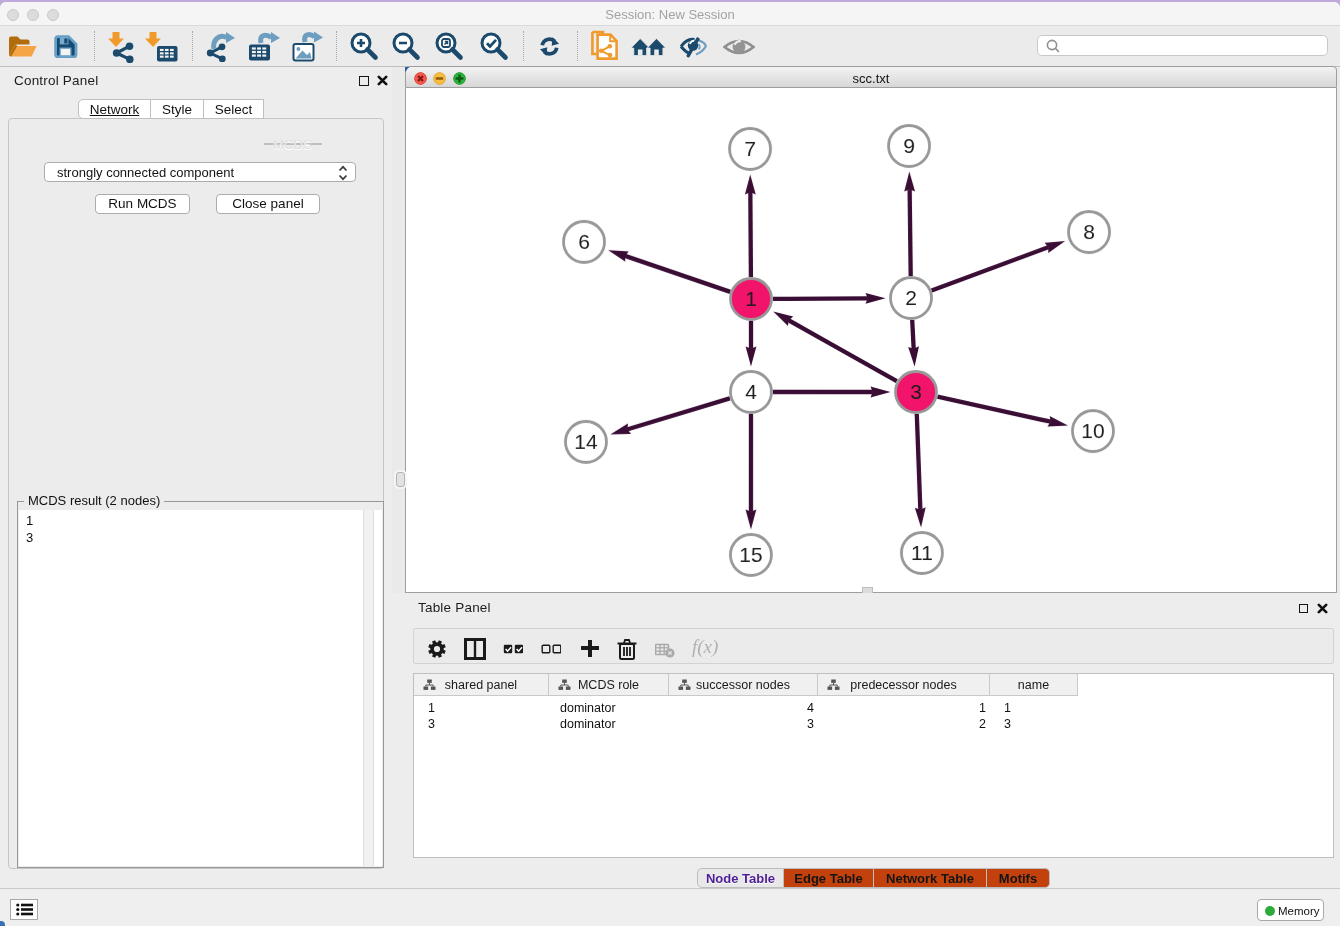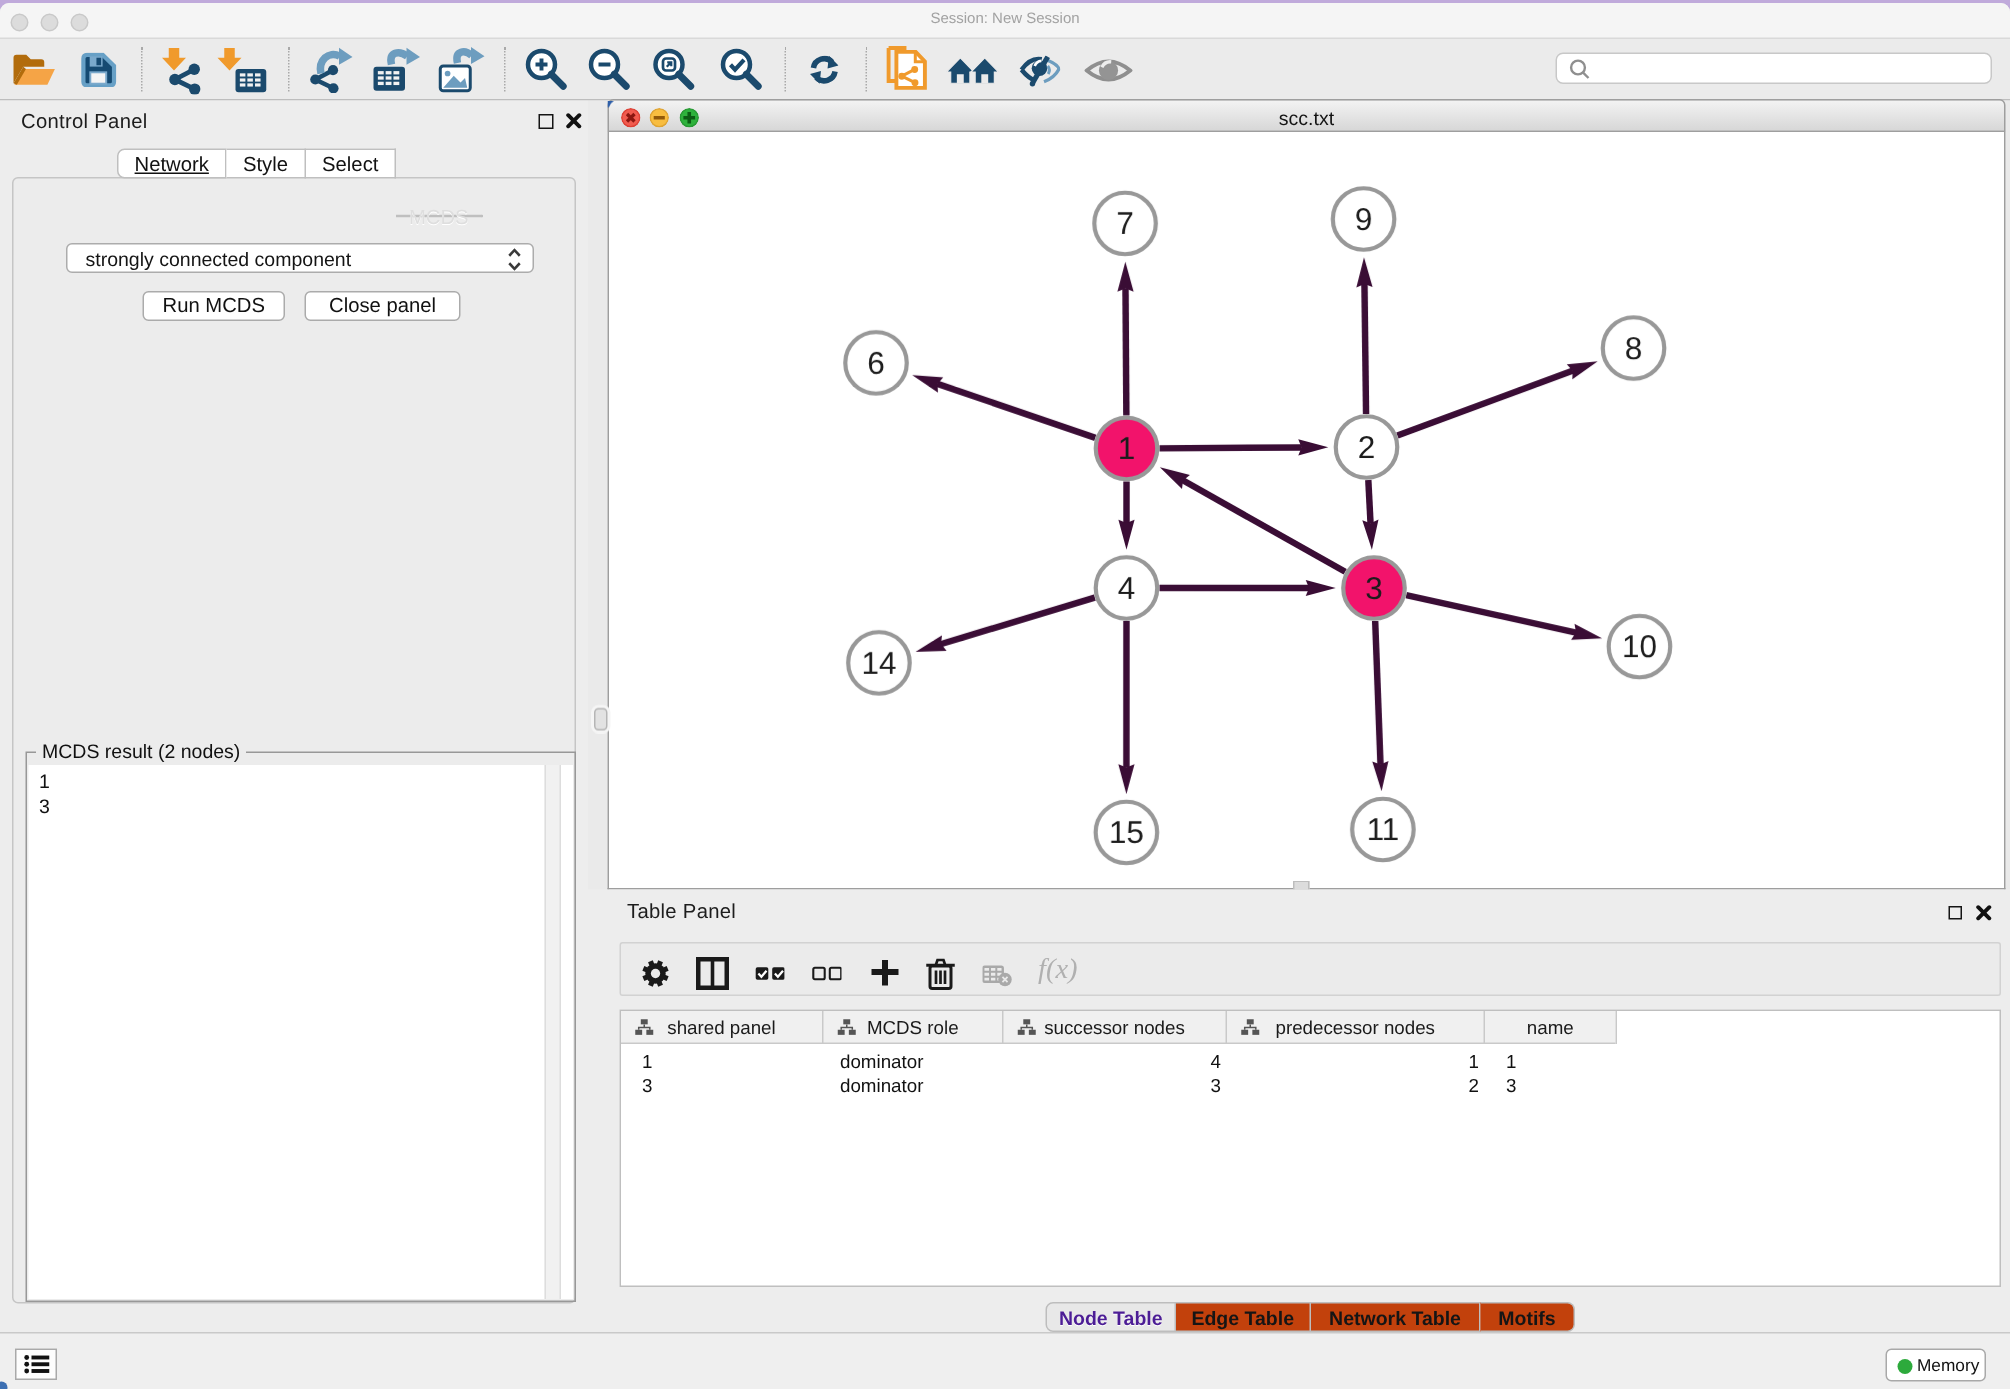--- a/index.html
+++ b/index.html
@@ -1,21 +1,21 @@
 <!DOCTYPE html>
 <html><head>
 <meta charset="utf-8">
 <style>
 * { margin:0; padding:0; box-sizing:border-box; }
 html,body { width:1340px; height:926px; overflow:hidden; }
 body { background:#c0aadb; font-family:"Liberation Sans", sans-serif; position:relative; }
 .abs { position:absolute; }
 #win { position:absolute; left:0; top:2px; right:0; bottom:0; background:#e8e8e8; border-radius:6px 6px 0 0; overflow:hidden; }
 #titlebar { position:absolute; left:0; top:0; width:100%; height:24px; background:#f5f5f5; border-bottom:1px solid #d9d9d9; }
-#titlebar .title { position:absolute; width:100%; text-align:center; top:5px; font-size:10px; color:#a2a2a2; }
+#titlebar .title { position:absolute; width:100%; text-align:center; top:5px; font-size:13px; color:#a2a2a2; }
 .tl { position:absolute; top:7px; width:12px; height:12px; border-radius:50%; background:#dcdcdc; border:1px solid #c9c9c9; }
 #toolbar { position:absolute; left:0; top:24px; width:100%; height:41px; background:#ebebeb; border-bottom:1px solid #bdbdbd; }
 .tsep { position:absolute; top:5px; height:30px; width:1px; border-left:1px dotted #a9a9a9; }
 #searchbox { position:absolute; left:1037px; top:9px; width:291px; height:21px; background:#fff; border:1px solid #c8c8c8; border-radius:5px; }
 
 #cpanel { position:absolute; left:0; top:65px; width:392px; bottom:38px; background:#ededed; }
 #cpanel .hdr { position:absolute; left:14px; top:6px; font-size:13.5px; color:#1d1d1d; letter-spacing:0.2px; }
 #cpcontent { position:absolute; left:8px; top:51px; right:8px; bottom:19px; background:#ececec; border:1px solid #c5c5c5; border-radius:4px; }
 .tabrow { position:absolute; top:32px; left:78px; height:20px; display:flex; font-size:13.5px; }
 .tabrow .tab { border:1px solid #bfbfbf; border-left:none; background:#fff; color:#121212; display:flex; align-items:center; justify-content:center; }
@@ -212,21 +212,21 @@
       <div class="tab" style="width:60px;">Select</div>
       <div class="tab sel" style="width:58px;margin-top:44px;">MCDS</div>
     </div>
     <div style="position:absolute; left:44px; top:95px; width:312px; height:20px; background:#fff; border:1px solid #acacac; border-radius:4px;">
       <span style="position:absolute; left:12px; top:2px; font-size:13px; color:#141414;">strongly connected component</span>
       <svg width="12" height="16" style="position:absolute;right:6px;top:2px;" viewBox="0 0 12 16">
           <path d="M2.5,5.5 L6,1.8 L9.5,5.5 M2.5,10.5 L6,14.2 L9.5,10.5" fill="none" stroke="#3a3a3a" stroke-width="1.7"></path>
         </svg>
     </div>
     <div class="btn" style="left:95px; top:127px; width:95px; height:20px; line-height:18px;">Run MCDS</div>
-    <div class="btn" style="left:203px; top:127px; width:104px; height:20px; line-height:18px;">Close panel</div>
+    <div class="btn" style="left:216px; top:127px; width:104px; height:20px; line-height:18px;">Close panel</div>
     <div id="groupbox">
       <div class="glabel">MCDS result (2 nodes)</div>
       <div id="gtext">1<br>3</div>
       <div id="gscroll"></div>
     </div>
   </div>
 
   <div id="rpane">
     <div id="nwin">
         <svg class="abs" style="left:0px;top:1px;z-index:5;" width="5" height="5" viewBox="0 0 5 5">

